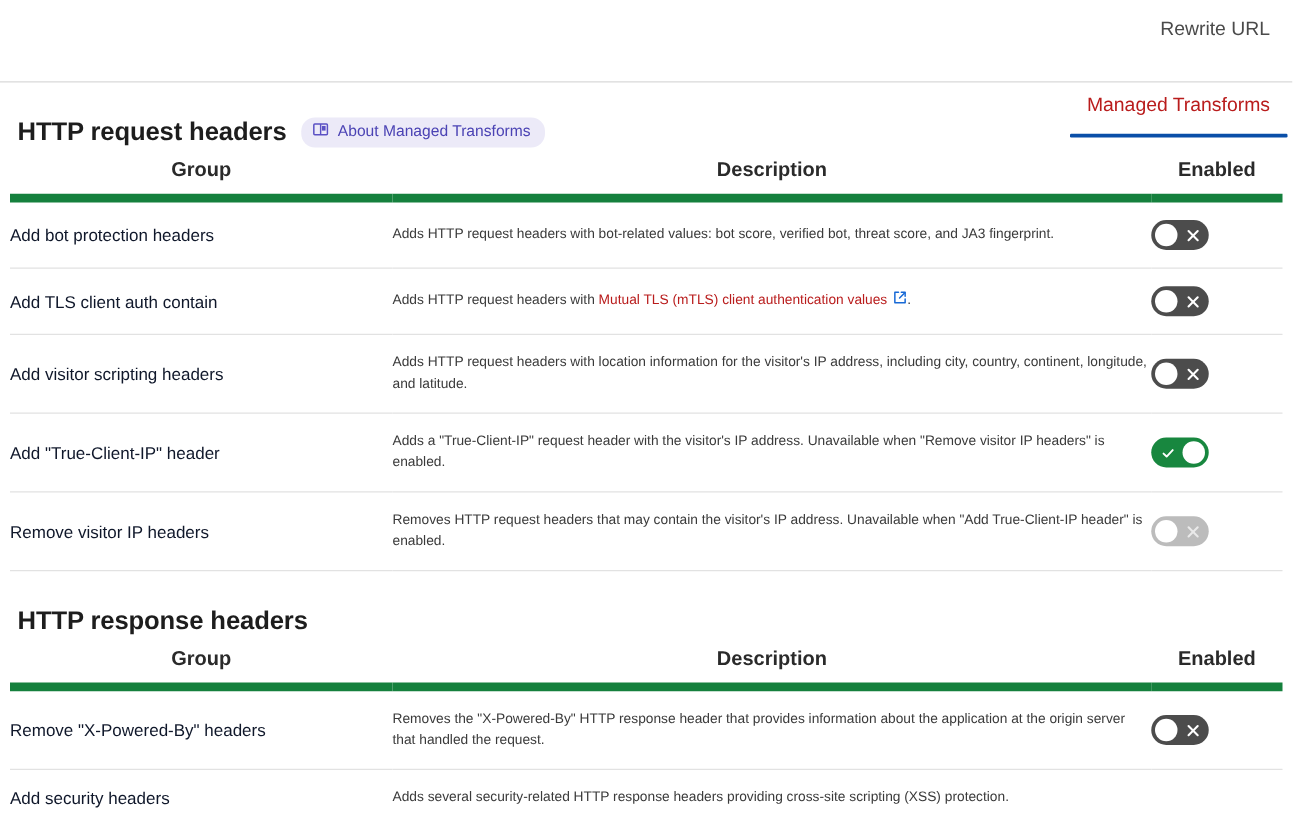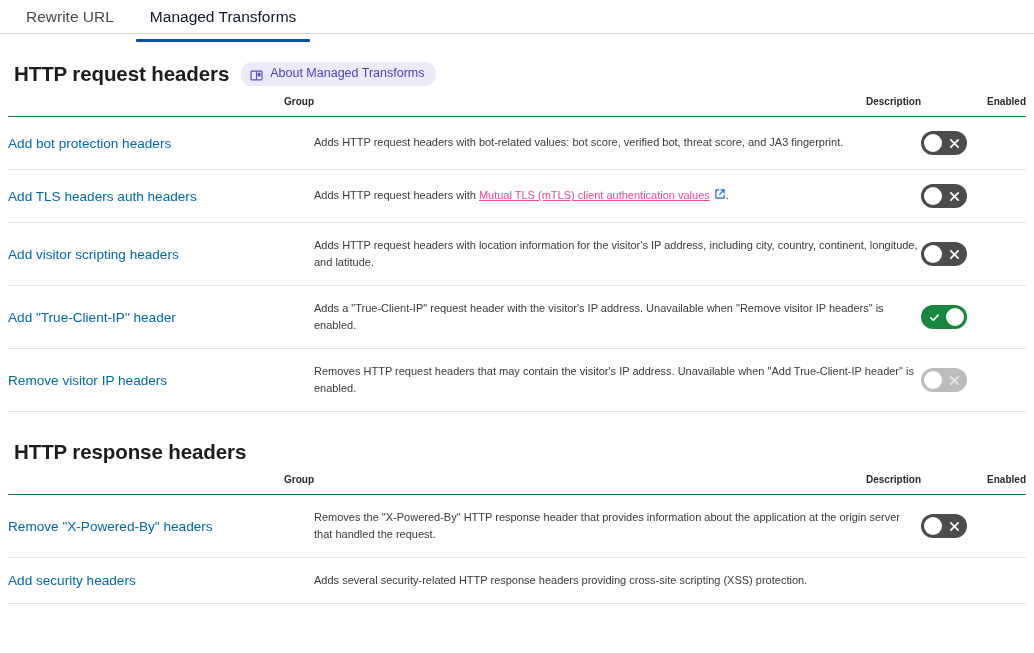--- a/index.html
+++ b/index.html
@@ -12,45 +12,47 @@
     width: 1034px;
     height: 653px;
     font-family: "Liberation Sans", sans-serif;
     color: #313131;
     overflow: hidden;
   }
 
   
   .tabbar {
     position: relative;
-    height: 34px;
+    height: 66px;
     padding: 0 0 0 8px;
     display: flex;
-    align-items: center;
+    align-items: flex-end;
+    flex-direction: column;
   }
   .tabbar::after {
     content: "";
     position: absolute;
     left: 0; right: 0; bottom: 0;
     height: 1px;
     background: #d9d9d9;
   }
   .tab {
     position: relative;
     font-size: 15.5px;
     line-height: 1;
     color: #4b4b4b;
     padding: 16px 14px 17px 14px;
     margin: 0 4px;
     cursor: pointer;
     white-space: nowrap;
     z-index: 1;
   }
   .tab.active {
-    color: #0f172a;
+    color: #b91c1c;
+    margin-top: 12px;
   }
   .tab.active::after {
     content: "";
     position: absolute;
     left: 0; right: 0; bottom: -1px;
     height: 3px;
     background: #0a4fa8;
     border-radius: 1px;
   }
 
@@ -64,21 +66,21 @@
     margin: 28px 0 10px 6px;
   }
   .section-title {
     font-size: 20.5px;
     font-weight: bold;
     color: #1d1d1d;
     letter-spacing: -0.1px;
   }
   .doc-badge {
     display: inline-flex;
-    align-items: flex-end;
+    align-items: flex-start;
     gap: 7px;
     background: #eceaf8;
     color: #4b43b4;
     border-radius: 11px;
     padding: 3px 12px 4px 9px;
     font-size: 12.5px;
     cursor: pointer;
     line-height: 1.3;
   }
   .doc-badge .bicon {
@@ -92,56 +94,55 @@
   table.mt {
     width: 100%;
     border-collapse: collapse;
     table-layout: fixed;
   }
   table.mt col.c-group { width: 306px; }
   table.mt col.c-desc  { width: 607px; }
   table.mt col.c-en    { width: 105px; }
 
   table.mt th {
-    text-align: right;
-    font-size: 10px;
+    text-align: center;
+    font-size: 16px;
     font-weight: bold;
     color: #2a2a2a;
     padding: 0 0 9px 0;
-    border-bottom: 1px solid #15803d;
+    border-bottom: 7px solid #15803d;
   }
   th.th-group { padding-left: 14px; }
   th.th-desc  { padding-left: 4px; }
   th.th-en    { padding-left: 10px; }
 
   table.mt td {
     border-bottom: 1px solid #e2e2e2;
     vertical-align: middle;
     padding: 14px 0;
   }
   td.td-group {
     padding-left: 14px;
     padding-right: 16px;
     font-size: 13.6px;
-    color: #0369a1;
+    color: #0f172a;
   }
   td.td-desc {
     padding-left: 4px;
     padding-right: 18px;
     font-size: 11px;
     color: #3a3a3a;
     line-height: 1.55;
   }
   td.td-en {
     padding-left: 10px;
   }
 
   .desc-link {
-    color: #ec4899;
-    text-decoration: underline;
+    color: #b91c1c;
     cursor: pointer;
   }
   .ext-icon {
     display: inline-block;
     vertical-align: -1px;
     margin-left: 4px;
     width: 12px; height: 12px;
   }
 
   
@@ -237,21 +238,21 @@
               <svg viewBox="0 0 12 12" width="11" height="11" aria-hidden="true">
                 <line x1="2" y1="2" x2="10" y2="10" stroke="currentColor" stroke-width="1.8" stroke-linecap="round"></line>
                 <line x1="10" y1="2" x2="2" y2="10" stroke="currentColor" stroke-width="1.8" stroke-linecap="round"></line>
               </svg>
             </span>
           </div>
         </td>
       </tr>
 
       <tr>
-        <td class="td-group">Add TLS headers auth headers</td>
+        <td class="td-group">Add TLS client auth contain</td>
         <td class="td-desc"><span>Adds HTTP request headers with </span><a class="desc-link">Mutual TLS (mTLS) client authentication values</a><span class="ext-icon">
             <svg viewBox="0 0 14 14" width="12" height="12" aria-hidden="true">
               <path d="M5.6 2.2H2.2v9.6h9.6V8.4" fill="none" stroke="#1769d6" stroke-width="1.4" stroke-linecap="round" stroke-linejoin="round"></path>
               <path d="M8.2 2.2h3.6v3.6" fill="none" stroke="#1769d6" stroke-width="1.4" stroke-linecap="round" stroke-linejoin="round"></path>
               <line x1="11.5" y1="2.5" x2="6.6" y2="7.4" stroke="#1769d6" stroke-width="1.4" stroke-linecap="round"></line>
             </svg>
           </span><span>.</span></td>
         <td class="td-en">
           <div class="toggle">
             <span class="knob"></span>

